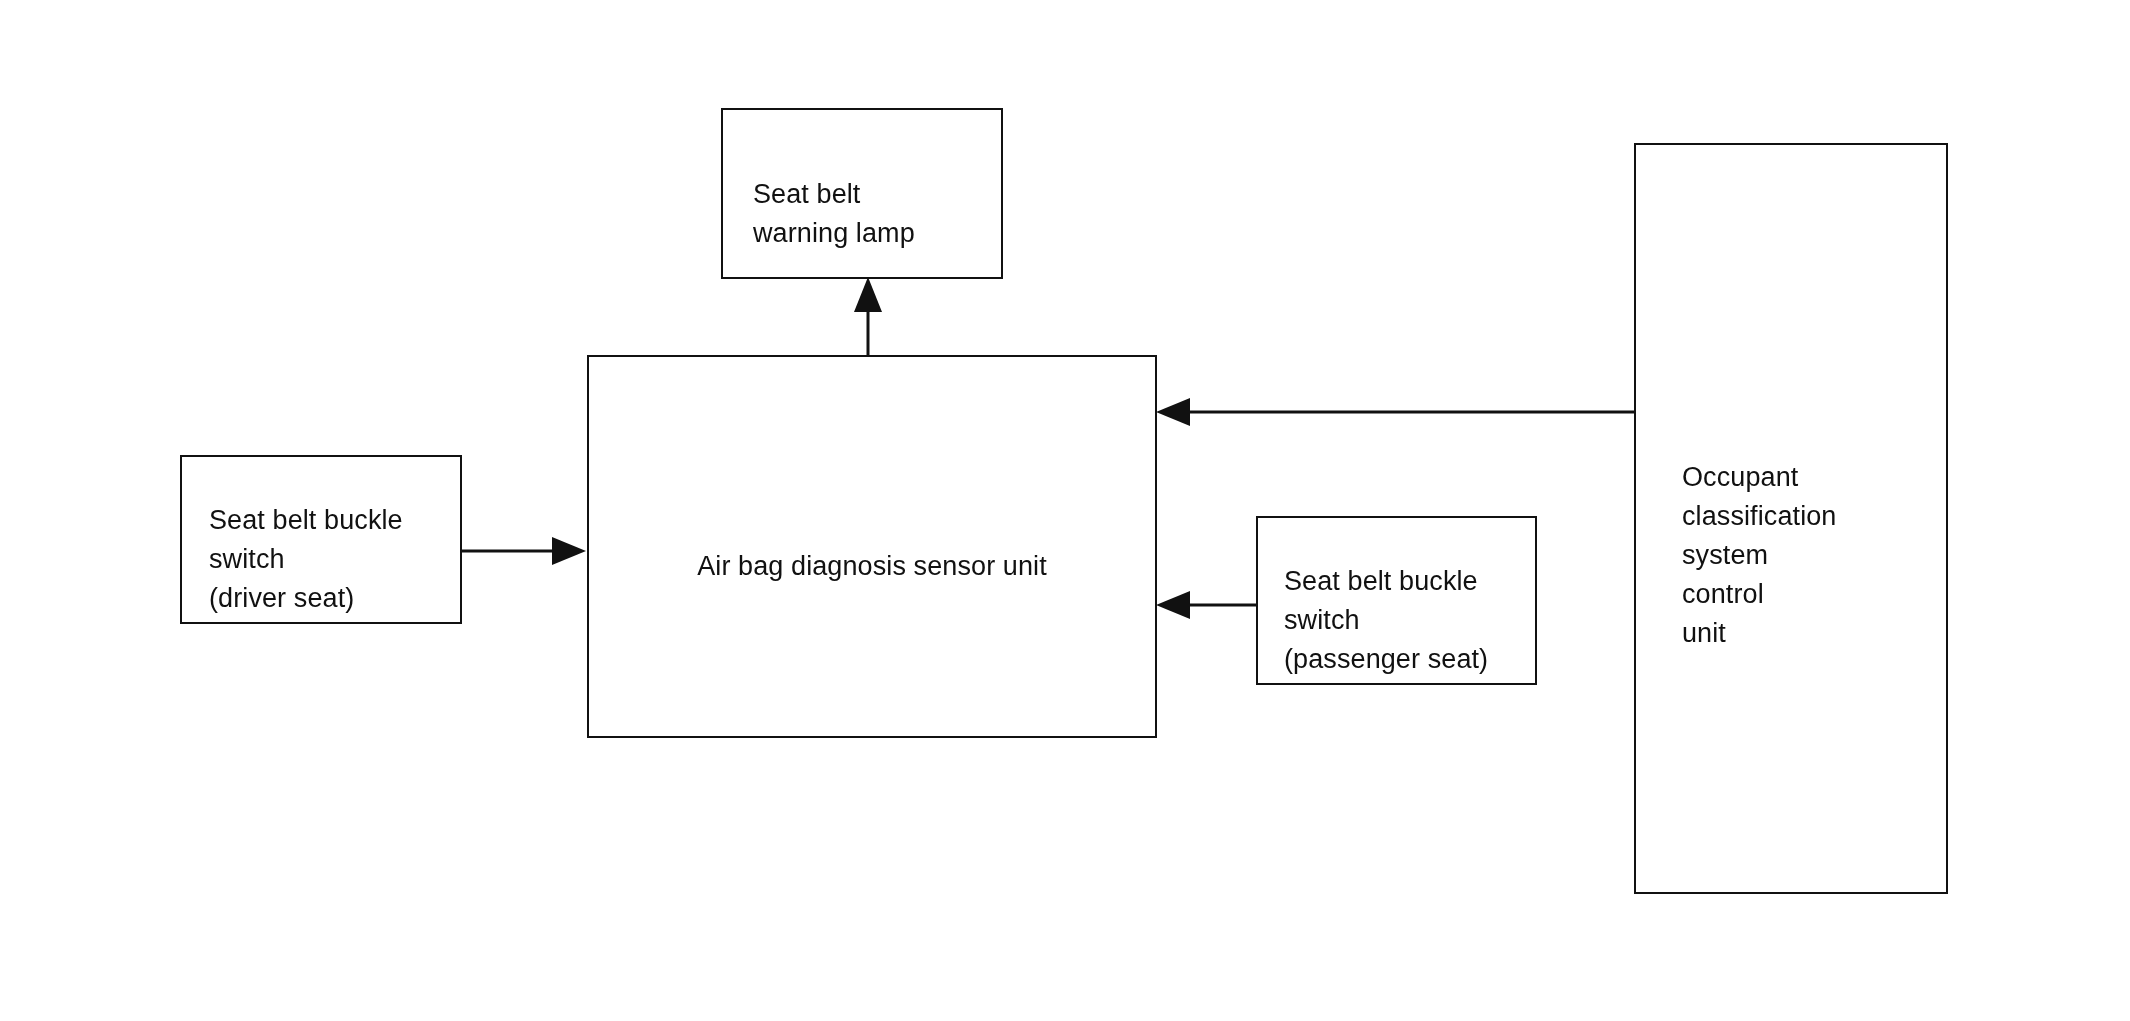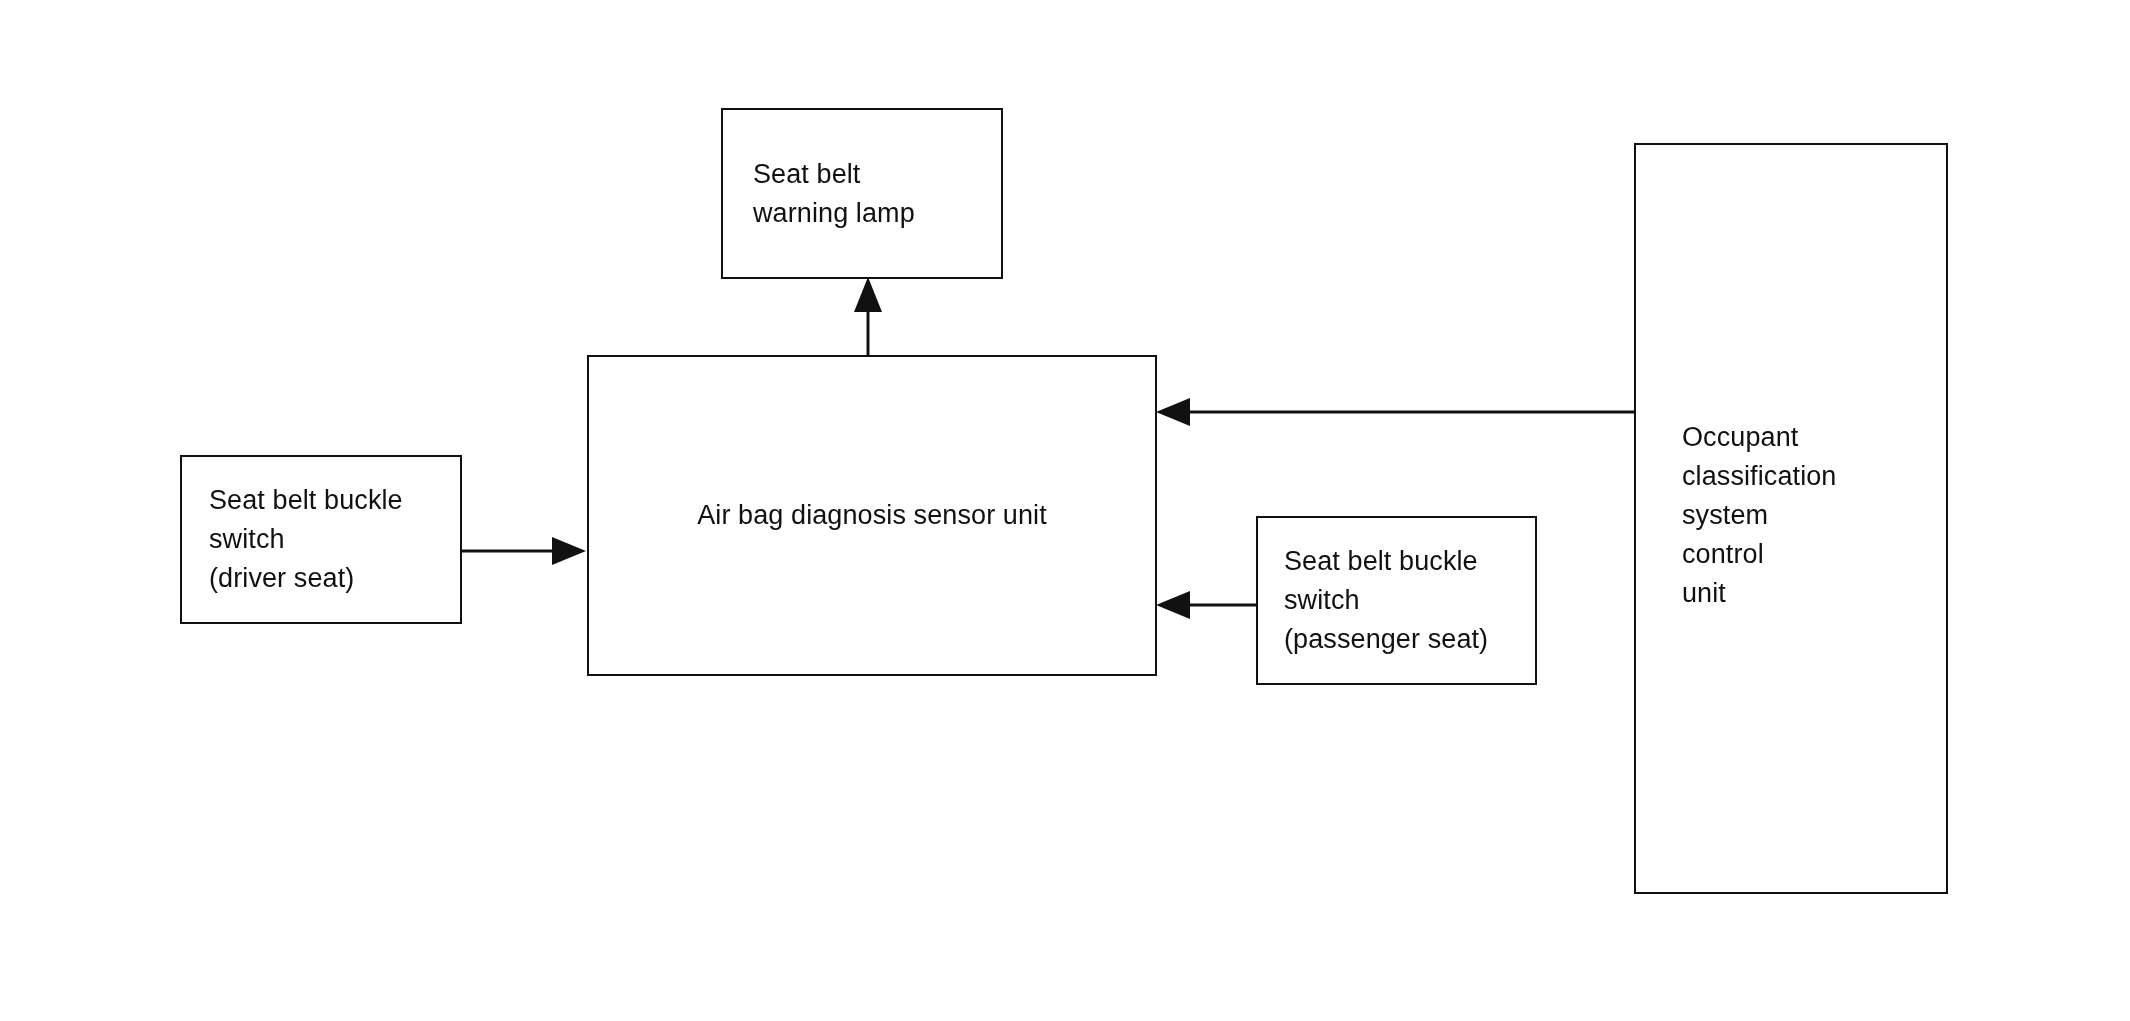--- a/index.html
+++ b/index.html
@@ -23,31 +23,32 @@
     background: #ffffff;
     display: flex;
   }
   .node .node-label {
     font-size: 27px;
     line-height: 39px;
     color: #111111;
     white-space: pre-line;
     font-weight: 400;
     letter-spacing: 0.1px;
+    margin-top: 40px;
   }
 
   
   #node-warning-lamp {
     left: 721px; top: 108px; width: 282px; height: 171px;
     align-items: center; justify-content: flex-start;
   }
   #node-warning-lamp .node-label { padding-left: 30px; }
 
   #node-sensor-unit {
-    left: 587px; top: 355px; width: 570px; height: 321px;
+    left: 587px; top: 355px; width: 570px; height: 383px;
     align-items: center; justify-content: center;
   }
   #node-sensor-unit .node-label { text-align: center; }
 
   #node-driver-switch {
     left: 180px; top: 455px; width: 282px; height: 169px;
     align-items: center; justify-content: flex-start;
   }
   #node-driver-switch .node-label { padding-left: 27px; }
 

